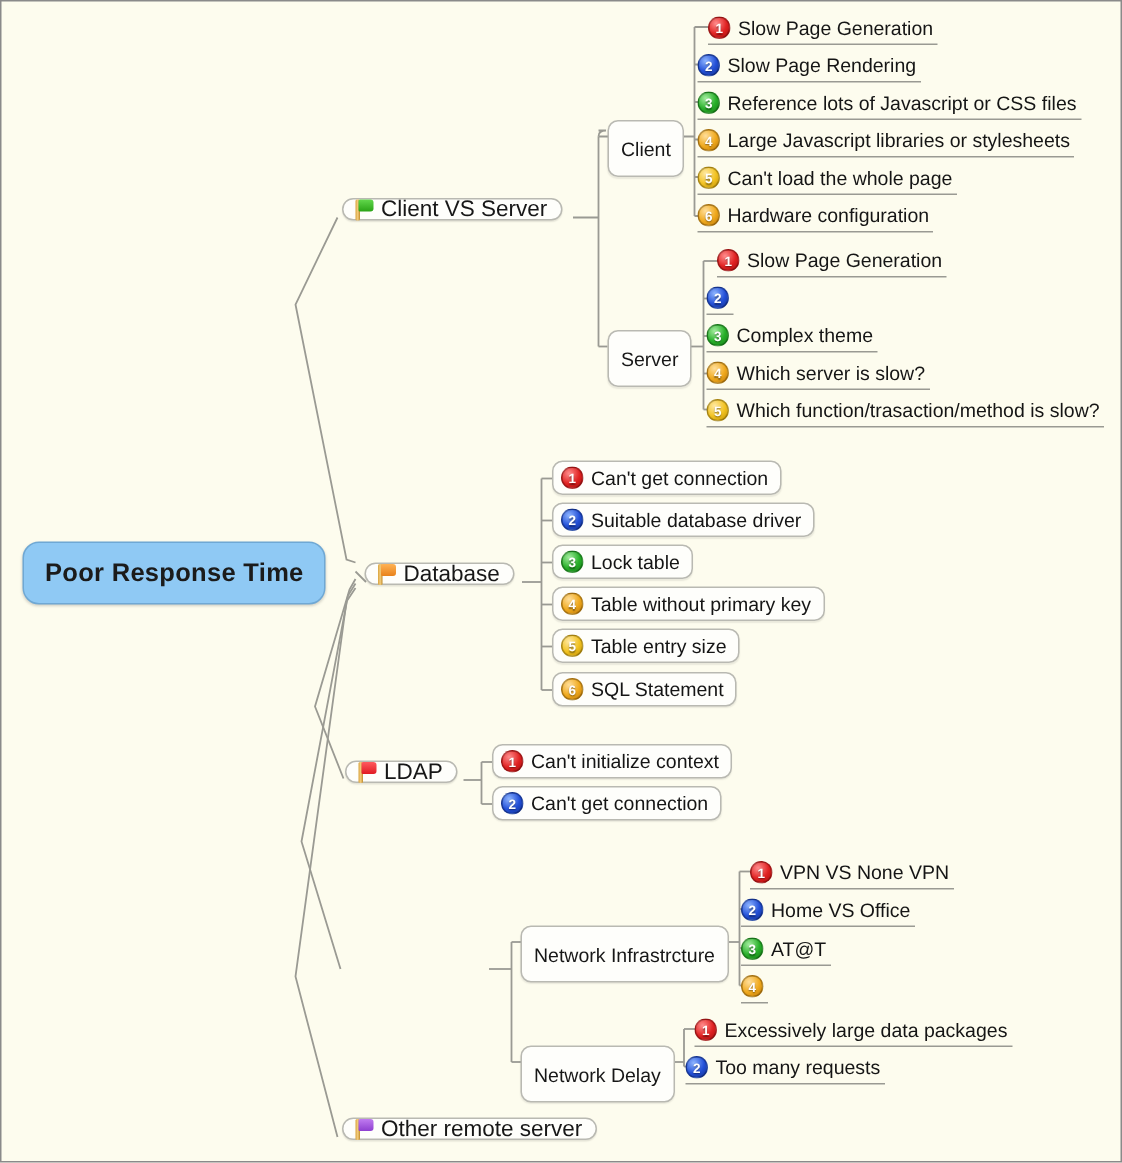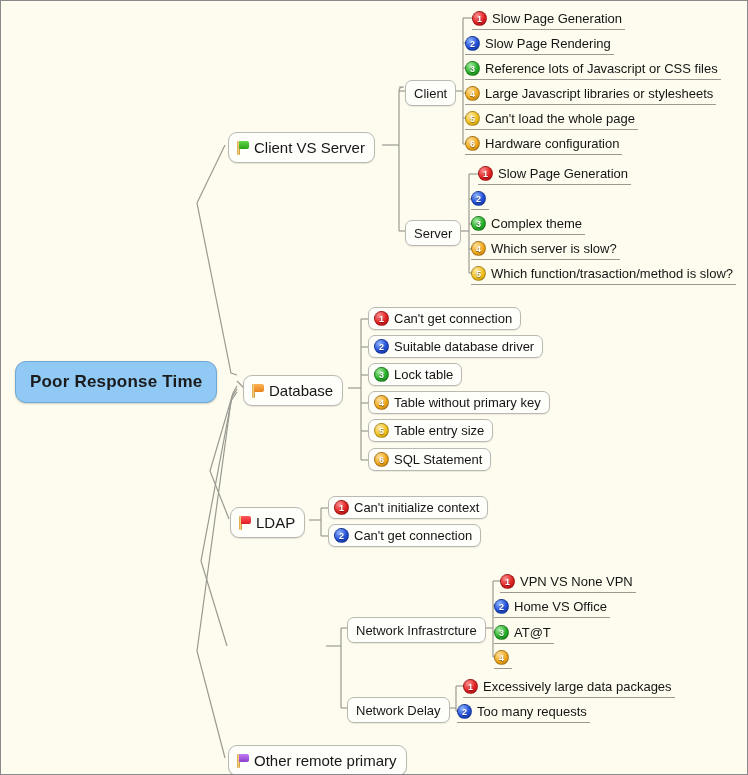--- a/index.html
+++ b/index.html
@@ -46,34 +46,34 @@
     justify-content:flex-end;
   }
 
   
   .main-node{
     background:#FEFEFB;
     border:1px solid #b9b9b2;
     border-radius:9px;
     font-size:15px;
     color:#171717;
-    height:31px;
+    height:15px;
     padding:0 9px 0 6px;
     box-shadow:0 1px 1px rgba(0,0,0,.10);
   }
   .main-node .label{margin-left:4px;}
 
   
   .sub-node{
     background:#FEFEFB;
     border:1px solid #b9b9b2;
     border-radius:7px;
     font-size:13px;
     color:#171717;
-    height:26px;
+    height:38px;
     padding:0 8px;
     box-shadow:0 1px 1px rgba(0,0,0,.08);
   }
 
   
   .leaf{
     font-size:13px;
     color:#151515;
     height:22px;
     padding:0 3px 0 0;
@@ -359,16 +359,16 @@
   <div class="node leaf" style="left:456px; top:700px;">
     <span class="badge badge-2">2</span>
     <span class="label">Too many requests</span>
   </div>
 
   <div class="node main-node" style="left:227px; top:744px;">
     <span class="flag flag-purple">
         <i class="pole"></i>
         <i class="cloth"></i>
       </span>
-    <span class="label">Other remote primary</span>
+    <span class="label">Other remote server</span>
   </div>
 
 </div>
 
 </body></html>

